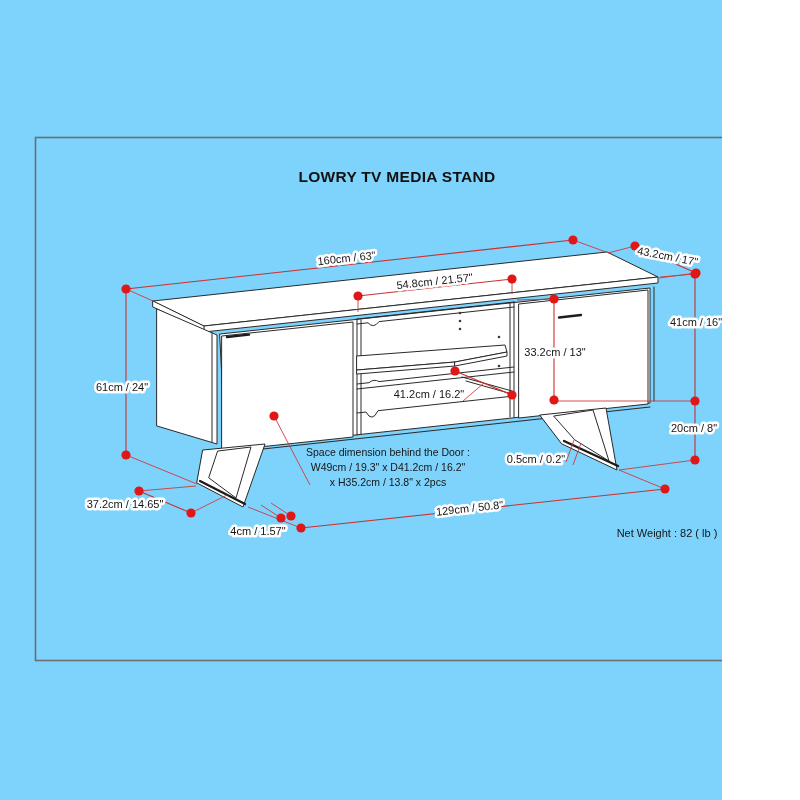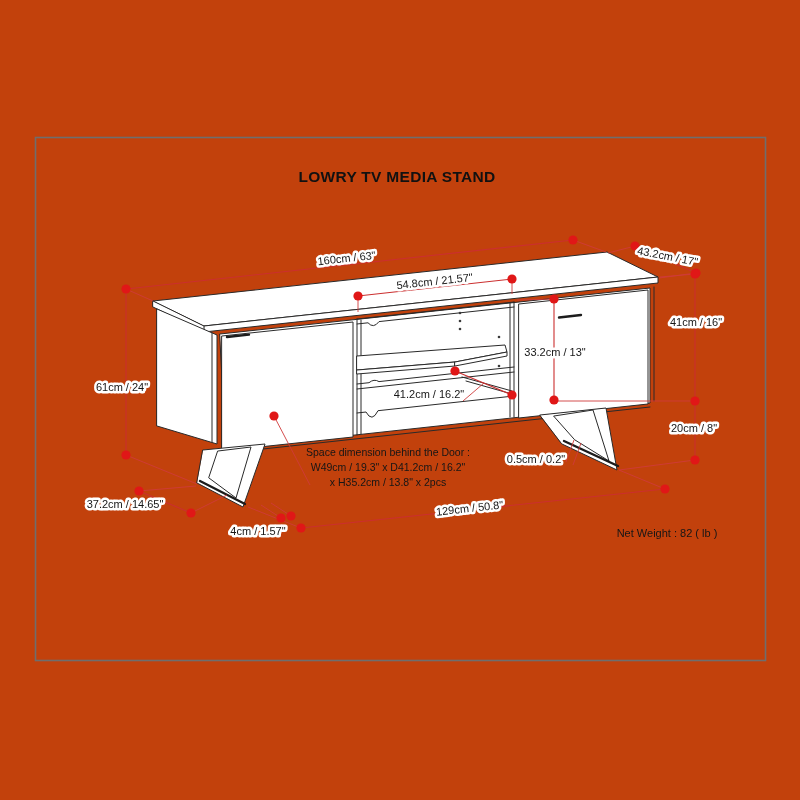--- a/index.html
+++ b/index.html
@@ -1,16 +1,16 @@
 <!DOCTYPE html>
 <html><head>
 <meta charset="utf-8">
 <style>
   html,body{margin:0;padding:0;background:#fff;}
-  .page{position:relative;width:800px;height:800px;background:#c2410c;overflow:hidden;
+  .page{position:relative;width:722px;height:800px;background:#7dd3fc;overflow:hidden;
         font-family:"Liberation Sans", sans-serif;}
   svg{position:absolute;left:0;top:0;}
   .furn{stroke:#2a2a2a;stroke-width:1;fill:#ffffff;stroke-linejoin:round;stroke-linecap:round;}
   .furnl{stroke:#2a2a2a;stroke-width:1;fill:none;stroke-linecap:round;}
   .thick{stroke:#1c1c1c;stroke-width:2.4;fill:none;stroke-linecap:round;}
   .dimline{stroke:#cb2f2f;stroke-width:1.1;fill:none;}
   .extline{stroke:#cf3a3a;stroke-width:0.9;fill:none;}
   .dot{fill:#e01717;stroke:none;}
   .pin{fill:#3a3a3a;stroke:none;}
   .dim-label{font:11px "Liberation Sans", sans-serif;fill:#161616;text-anchor:middle;

